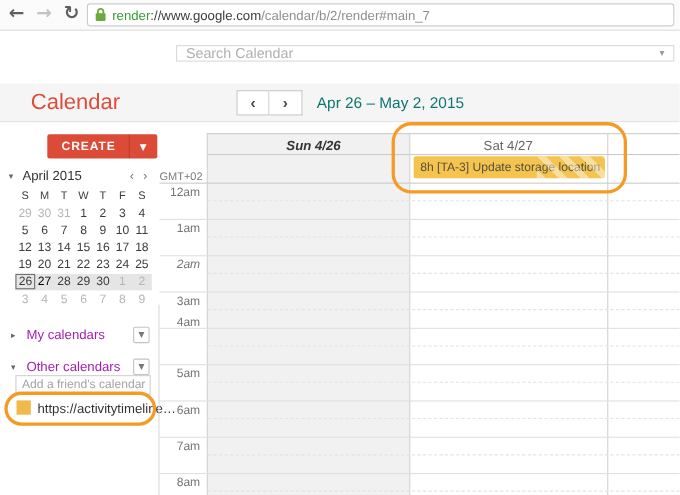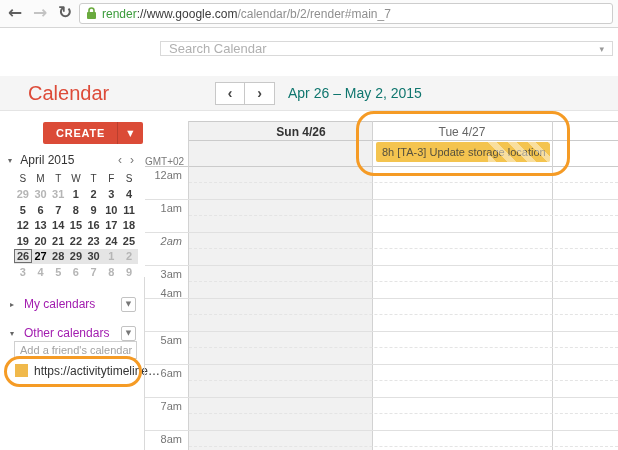--- a/index.html
+++ b/index.html
@@ -52,21 +52,21 @@
   .btn-create .caret { flex:1; text-align:center; font-size:8px; font-family:"DejaVu Sans", sans-serif; }
   .mini-nav { position:absolute; left:8px; top:153px; width:130px; height:14px; font-size:12px; color:#333; }
   .mini-nav .tri { font-size:8px; color:#666; vertical-align:1px; font-family:"DejaVu Sans", sans-serif; cursor:pointer; }
   .mini-nav .month { margin-left:5px; }
   .mini-arrows { position:absolute; right:0; top:0; font-size:12px; color:#777; }
   .mini-arrows span { cursor:pointer; padding:0 4px; }
   .mini-cal { position:absolute; left:14px; top:171px; width:124px; font-size:11px; }
   .mc-row { display:flex; height:15.5px; align-items:center; }
   .mc-row.hdr { color:#7d7d7d; font-size:10px; }
   .mc-row.selected-week { background:#e5e5e5; }
-  .mc-cell { width:17.7px; text-align:center; font-weight:bold; color:#3c3c3c; cursor:pointer; }
+  .mc-cell { width:17.7px; text-align:center; font-weight:normal; color:#3c3c3c; cursor:pointer; }
   .mc-row.hdr .mc-cell { font-weight:normal; cursor:default; }
   .mc-cell.muted { color:#b5b5b5; }
   .mc-cell.boxed span { border:1px solid #6e6e6e; padding:0 2px; display:inline-block; line-height:12px; }
   .mc-cell.today { color:#000; }
   .side-row { position:absolute; left:0; width:144px; height:16px; }
   .side-row .tri { position:absolute; left:10px; top:3px; font-size:8px; color:#666;
     font-family:"DejaVu Sans", sans-serif; cursor:pointer; }
   .side-row .txt { position:absolute; left:24px; top:0; font-size:12px; color:#a21caf; cursor:pointer; }
   .dd-box { position:absolute; left:121px; top:0; width:15px; height:15px; background:#fff;
     border:1px solid #c3c3c3; border-radius:2px; text-align:center; line-height:13px;
@@ -240,22 +240,22 @@
     <div class="shade-sun"></div>
 
     <div class="hline dark" style="top:10px; left:43px; right:0;"></div>
     <div class="hline dark" style="top:29px; left:43px; right:0;"></div>
     <div class="hline dark" style="top:55px; left:0; right:0;"></div>
 
     <div class="vline" style="left:43px"></div>
     <div class="vline" style="left:227px"></div>
     <div class="vline" style="left:407px"></div>
 
-    <div class="day-label bold" style="left:60px; width:192px;">Sun 4/26</div>
-    <div class="day-label" style="left:227px; width:180px;">Tue 4/27</div>
+    <div class="day-label bold" style="left:44px; width:192px;font-style:italic;">Sun 4/26</div>
+    <div class="day-label" style="left:227px; width:180px;">Sat 4/27</div>
     <div class="gmt-label">GMT+02</div>
 
     <div class="event-bar" style="background: rgb(244, 196, 79);">
       <div class="title">8h [TA-3] Update storage location</div>
       <div class="stripes"></div>
     </div>
 
   <div class="dline" style="top: 71px; left: 44px; right: 0px;"></div>
       <div class="hour-label" style="top: 58px;">12am</div>
       <div class="hline" style="top: 88px; left: 0px; right: 0px;"></div>

